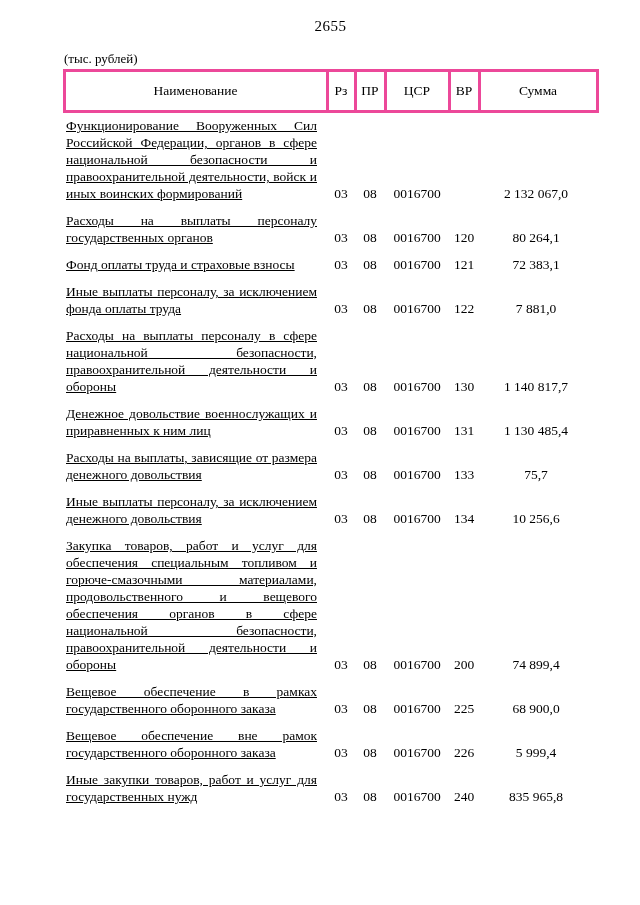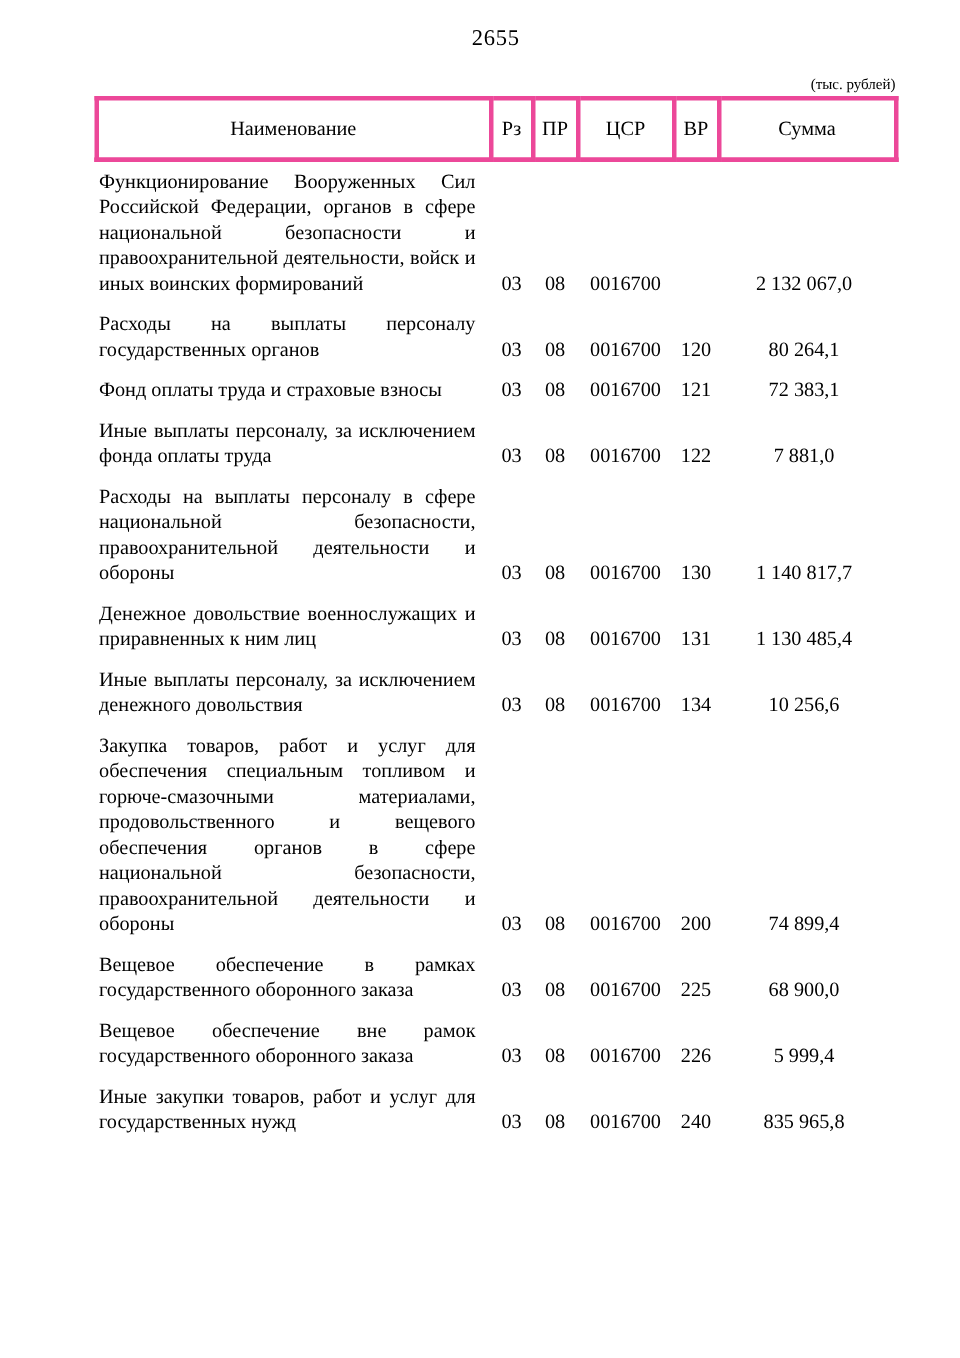--- a/index.html
+++ b/index.html
@@ -22,22 +22,22 @@
     padding-left: 21px;
   }
   .page-number {
     text-align: center;
     font-size: 15px;
     letter-spacing: 0.5px;
   }
   .units-note {
     width: 533px;
     margin: 16px auto 2px auto;
-    text-align: right;
-    font-size: 10px;
+    text-align: left;
+    font-size: 13px;
   }
   table.budget {
     width: 533px;
     margin: 0 auto;
     border-collapse: collapse;
     table-layout: fixed;
     font-size: 13.5px;
   }
   col.c-name { width: 263px; }
   col.c-rz   { width: 28px; }
@@ -57,20 +57,21 @@
   tbody td {
     vertical-align: bottom;
     padding: 4px 0 6px 0;
     line-height: 17px;
   }
   tbody td.c-name {
     vertical-align: top;
     text-align: justify;
     padding-left: 2px;
     padding-right: 10px;
+    text-decoration: underline;
   }
   tbody td.c-code {
     text-align: center;
     margin-left: 48px;
   }
   tbody td.c-sum {
     text-align: center;
     padding-right: 4px;
   }
 </style>
@@ -148,20 +149,28 @@
 
   <tr>
     <td class="c-name">Денежное довольствие военнослужащих и приравненных к ним лиц</td>
     <td class="c-code">03</td>
     <td class="c-code">08</td>
     <td class="c-code">0016700</td>
     <td class="c-code">131</td>
     <td class="c-sum">1 130 485,4</td>
   </tr>
 
+  <tr>
+    <td class="c-name">Расходы на выплаты, зависящие от размера денежного довольствия</td>
+    <td class="c-code">03</td>
+    <td class="c-code">08</td>
+    <td class="c-code">0016700</td>
+    <td class="c-code">133</td>
+    <td class="c-sum">75,7</td>
+  </tr>
 
   <tr>
     <td class="c-name">Иные выплаты персоналу, за исключением денежного довольствия</td>
     <td class="c-code">03</td>
     <td class="c-code">08</td>
     <td class="c-code">0016700</td>
     <td class="c-code">134</td>
     <td class="c-sum">10 256,6</td>
   </tr>
 

